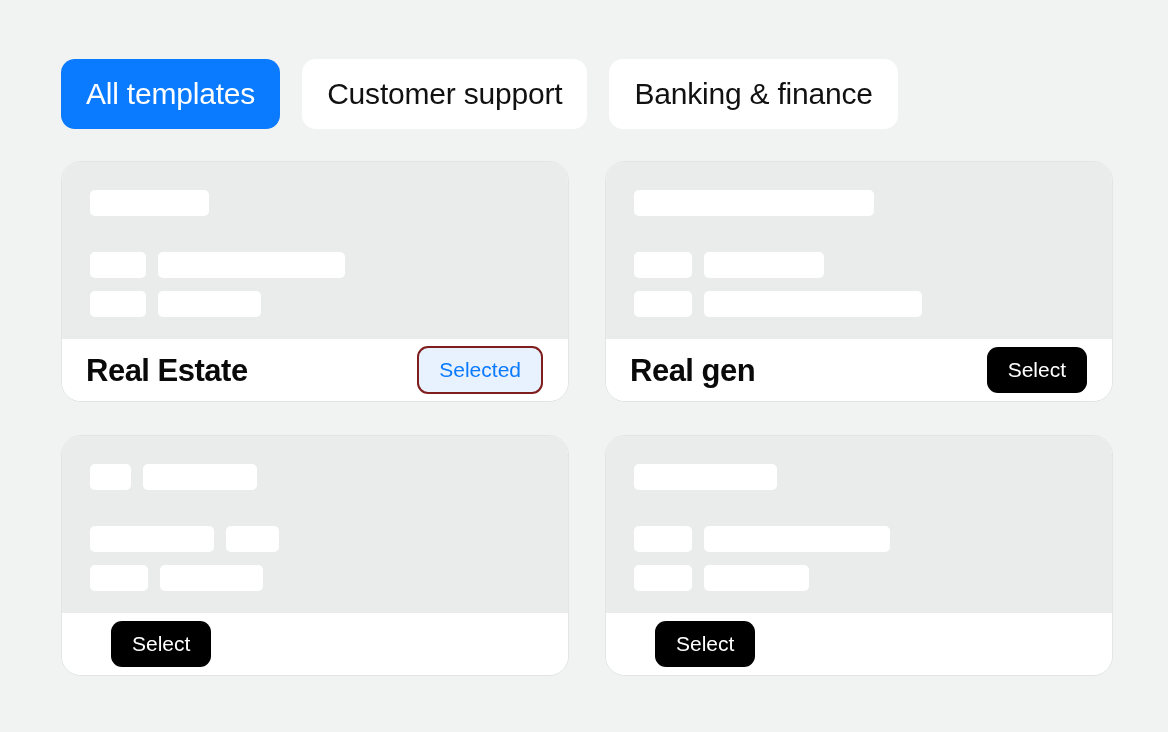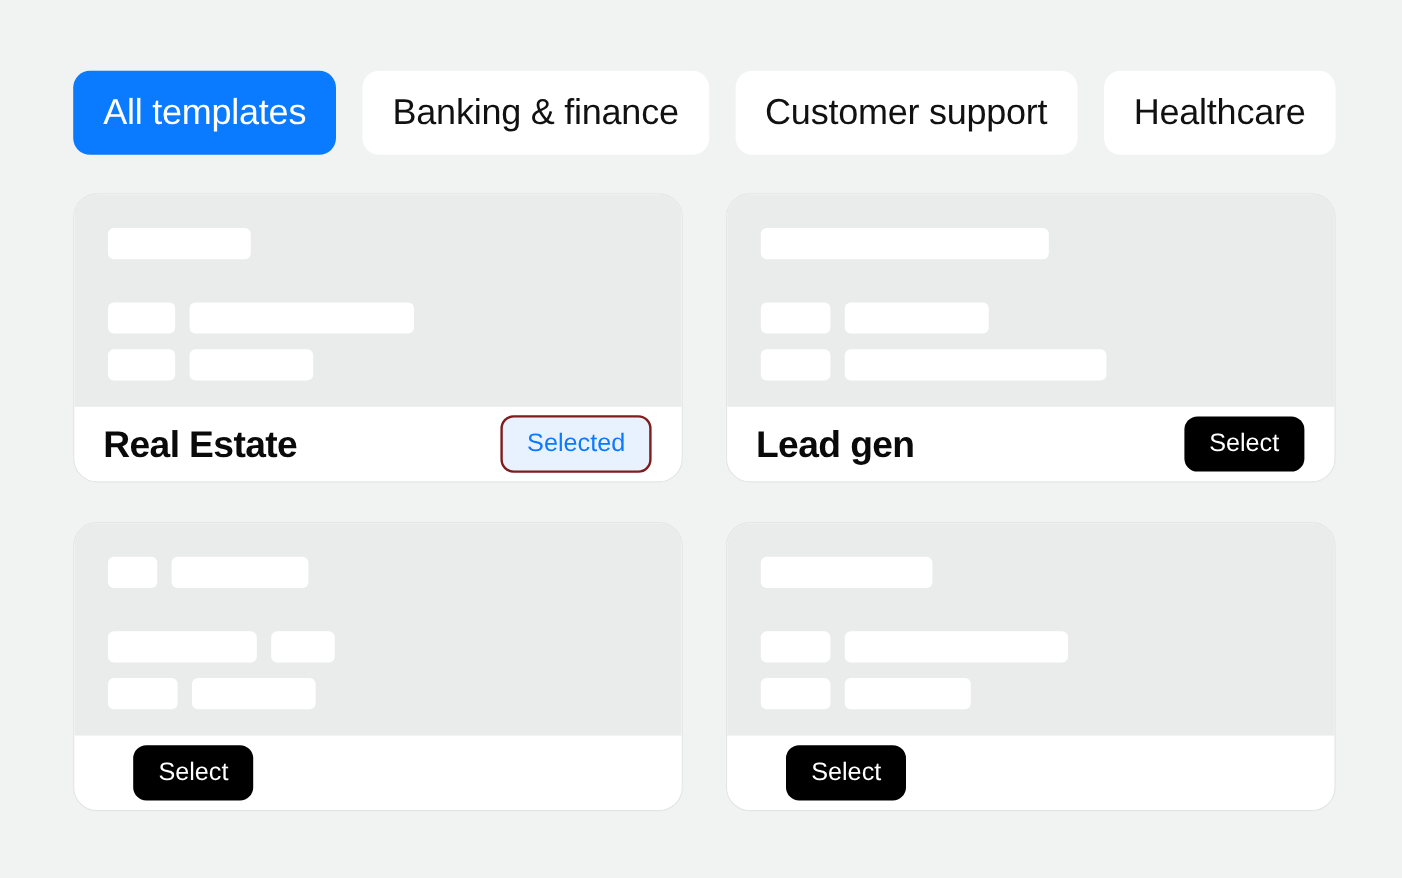--- a/index.html
+++ b/index.html
@@ -145,27 +145,24 @@
 </head>
 <body>
 
 <div class="page">
 
   <div class="tabs">
     <button class="tab active">
       <span>All templates</span>
     </button>
     <button class="tab">
-      <span>Banking &amp; finance</span>
-    </button>
-    <button class="tab">
       <span>Customer support</span>
     </button>
     <button class="tab">
-      <span>Healthcare</span>
+      <span>Banking &amp; finance</span>
     </button>
   </div>
 
   <div class="grid">
 
     <div class="card">
       <div class="preview">
         <div class="skel-row">
           <div class="bar h26" style="width:119px"></div>
         </div>
@@ -194,21 +191,21 @@
         <div class="skel-row gap-top">
           <div class="bar h26" style="width:58px"></div>
           <div class="bar h26" style="width:120px"></div>
         </div>
         <div class="skel-row gap-small">
           <div class="bar h26" style="width:58px"></div>
           <div class="bar h26" style="width:218px"></div>
         </div>
       </div>
       <div class="footer">
-        <div class="card-title">Lead gen</div>
+        <div class="card-title">Real gen</div>
         <button class="btn btn-select">
           <span>Select</span>
         </button>
       </div>
     </div>
 
     <div class="card">
       <div class="preview">
         <div class="skel-row">
           <div class="bar h26" style="width:41px"></div>

